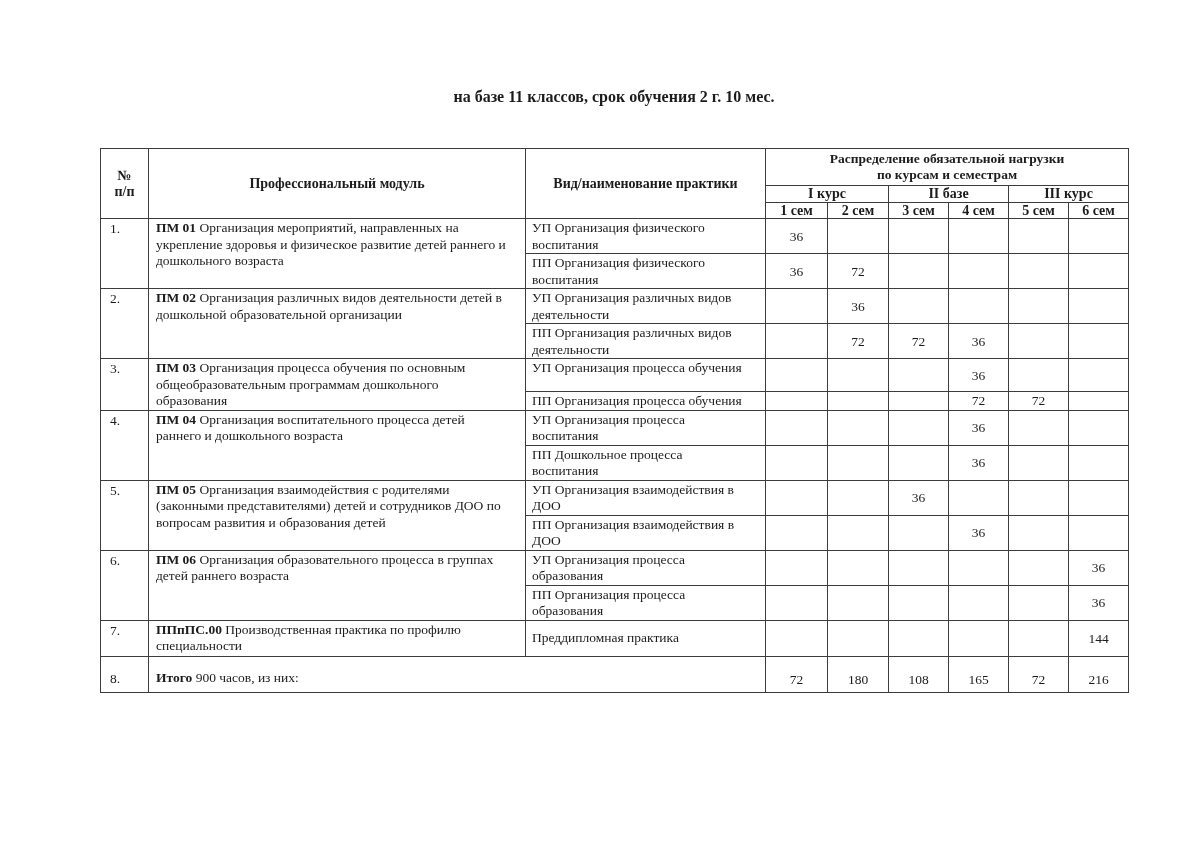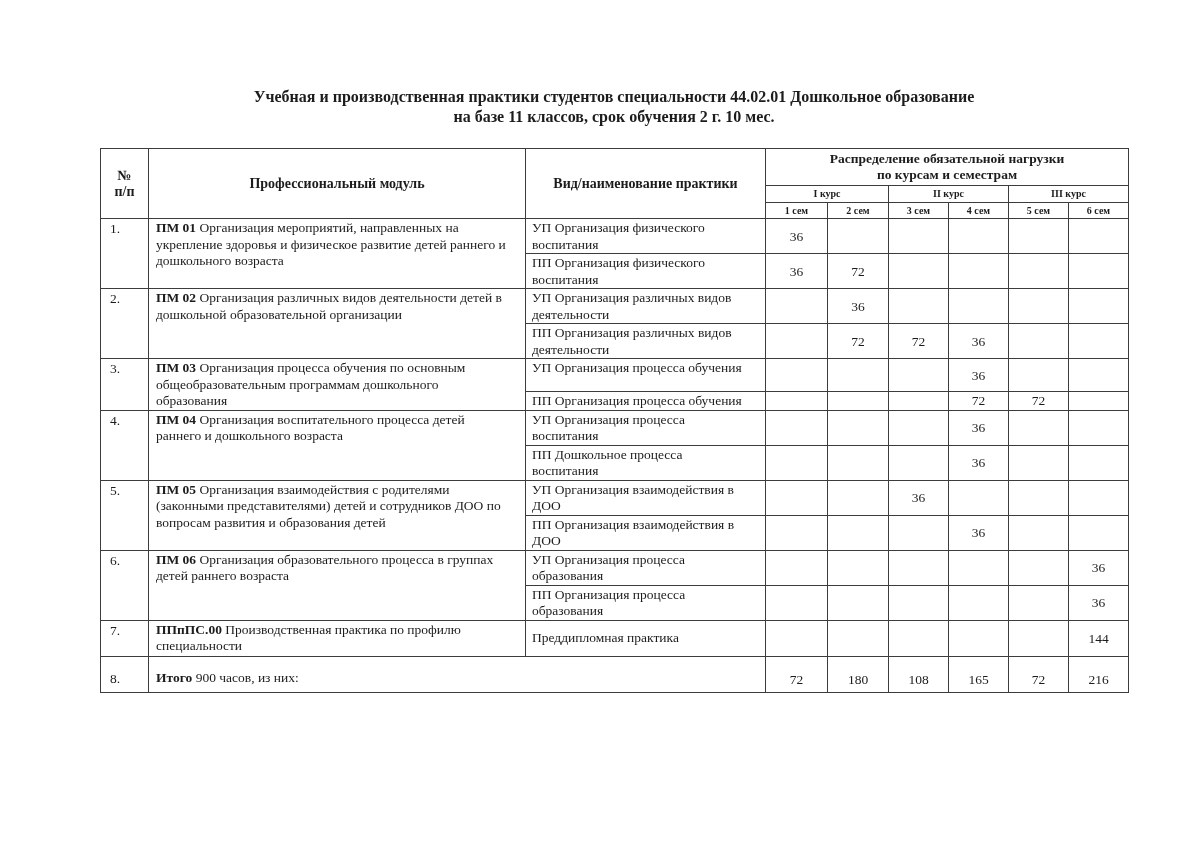--- a/index.html
+++ b/index.html
@@ -44,21 +44,21 @@
   .practice-table th{
     font-weight:bold;
     text-align:center;
     vertical-align:middle;
     font-size:14px;
     line-height:16px;
     margin-top:27px;
   }
   th.h-num,th.h-load{white-space:pre-line;}
   th.h-load{font-size:13.5px;}
-  tr.h-course th,tr.h-sem th{font-size:10px;line-height:14px;}
+  tr.h-course th,tr.h-sem th{font-size:14px;line-height:14px;}
   
   td.num{
     vertical-align:top;
     text-align:left;
     padding:2px 2px 0 9px;
     line-height:16px;
   }
   td.module{
     vertical-align:top;
     text-align:left;
@@ -82,21 +82,20 @@
     padding-bottom:5px;
   }
   tr.total-row td.module{padding-left:7px;}
 </style>
 </head>
 <body>
 
 <div class="page">
 
   <div class="doc-title">
-    <div>Учебная и производственная практики студентов специальности 44.02.01 Дошкольное образование</div>
     <div>на базе 11 классов, срок обучения 2 г. 10 мес.</div>
   </div>
 
   <table class="practice-table">
     <colgroup>
       <col style="width:48px">
       <col style="width:377px">
       <col style="width:240px">
       <col style="width:62px">
         <col style="width:61px">
@@ -109,21 +108,21 @@
       <tr style="height:37px">
         <th rowspan="3" class="h-num">№
 п/п</th>
         <th rowspan="3" class="h-module">Профессиональный модуль</th>
         <th rowspan="3" class="h-practice">Вид/наименование практики</th>
         <th colspan="6" class="h-load">Распределение обязательной нагрузки
 по курсам и семестрам</th>
       </tr>
       <tr class="h-course" style="height:17px">
         <th colspan="2">I курс</th>
-        <th colspan="2">II курс</th>
+        <th colspan="2">II базе</th>
         <th colspan="2">III курс</th>
       </tr>
       <tr class="h-sem" style="height:16px">
         <th>1 сем</th>
         <th>2 сем</th>
         <th>3 сем</th>
         <th>4 сем</th>
         <th>5 сем</th>
         <th>6 сем</th>
       </tr>

